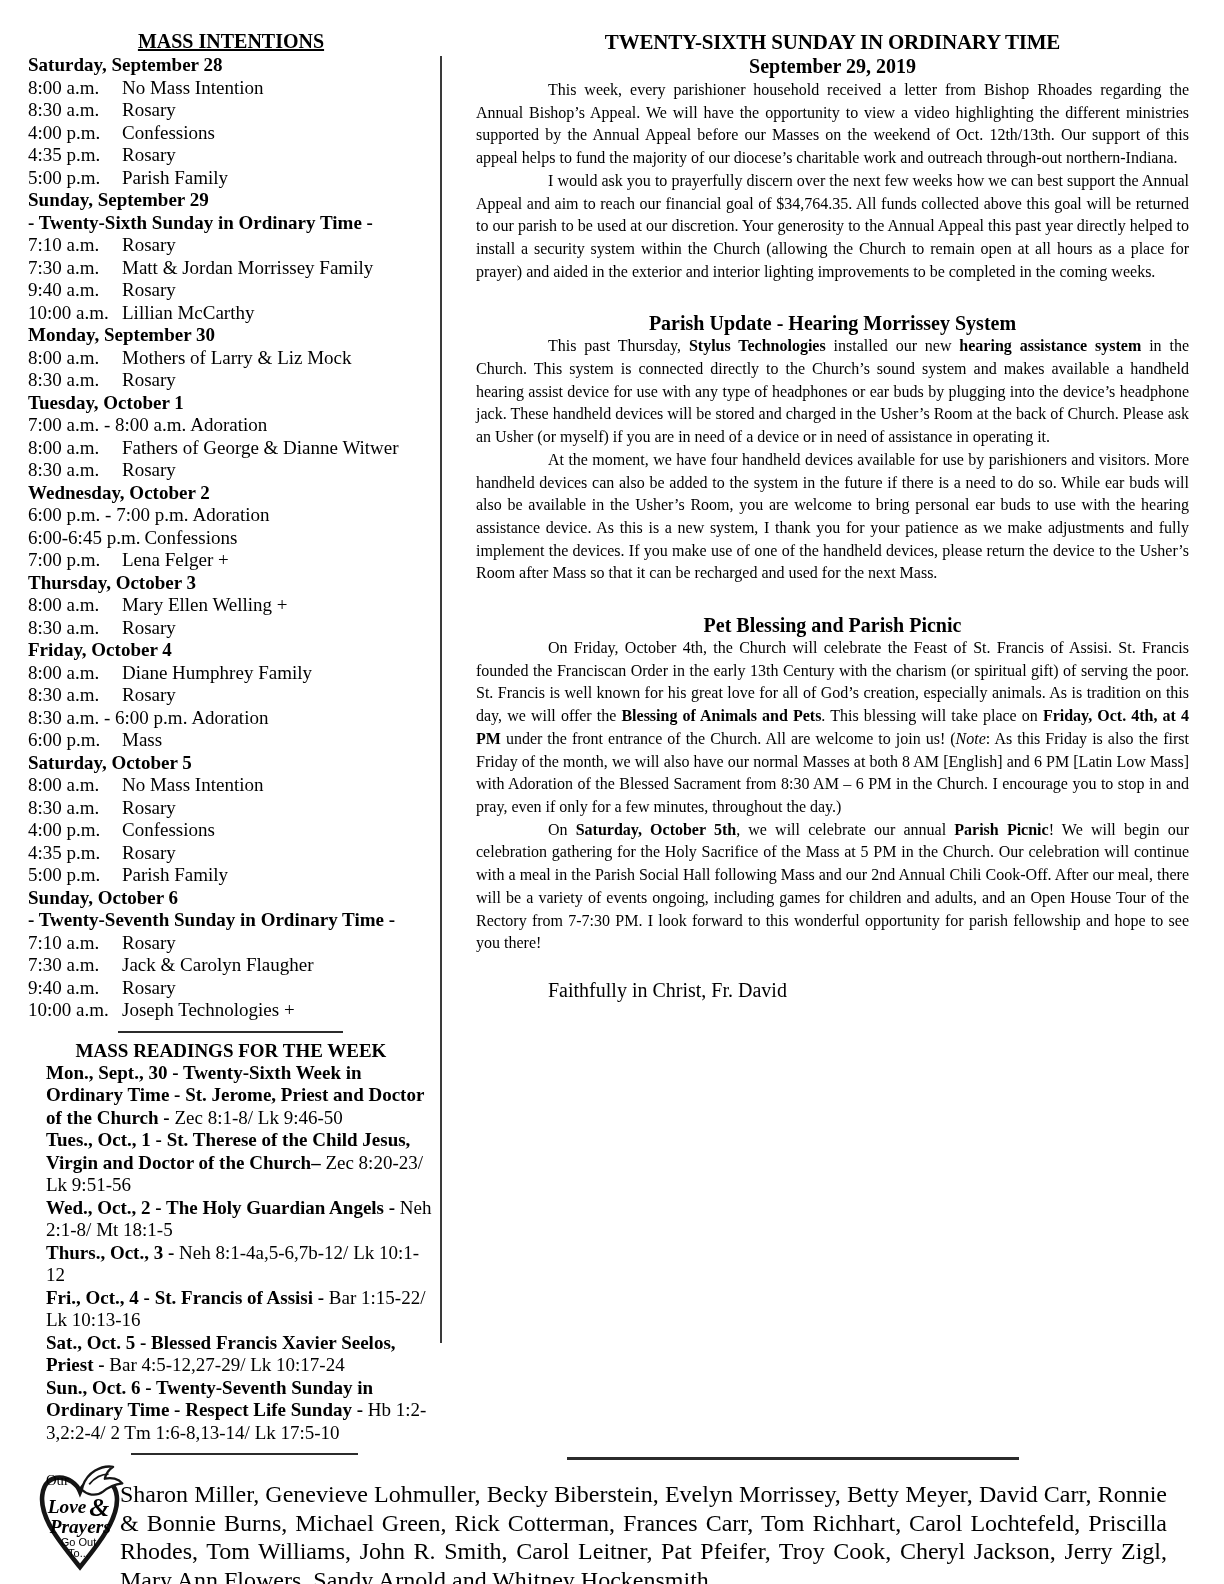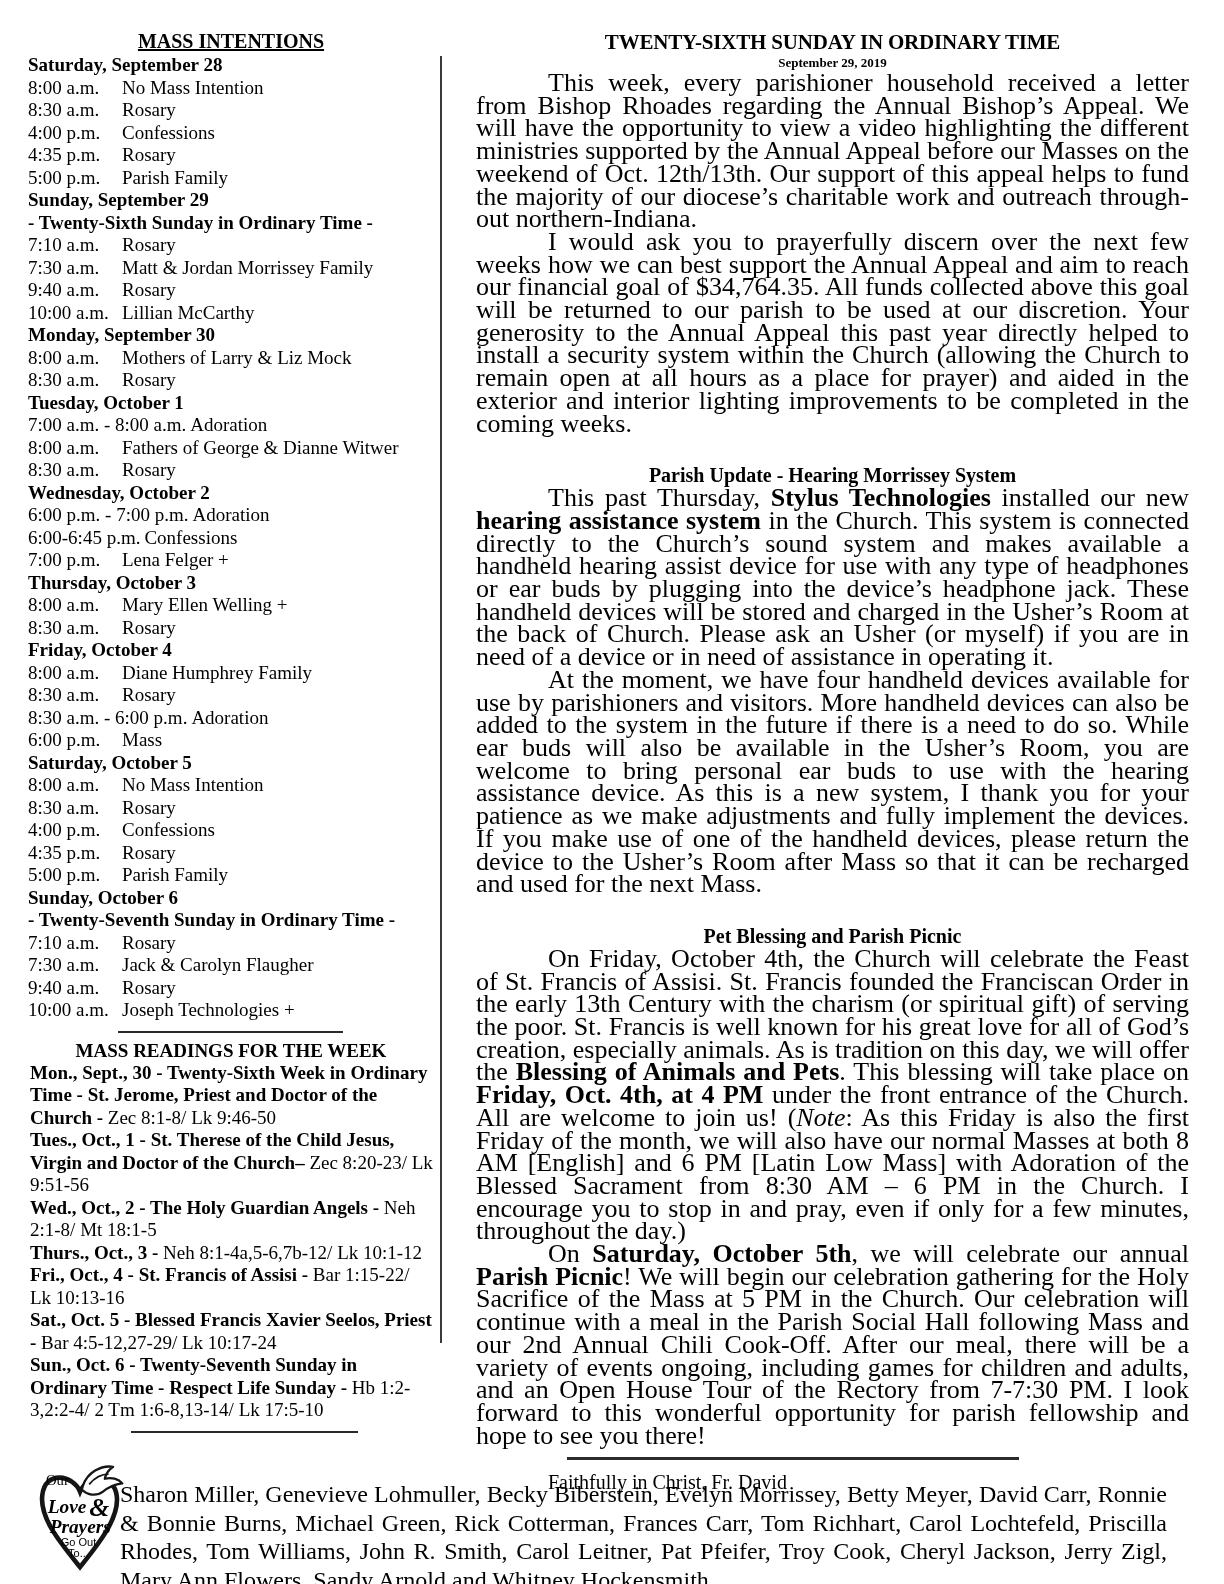--- a/index.html
+++ b/index.html
@@ -12,29 +12,29 @@
   .mi-title{font-weight:bold;font-size:20px;text-align:center;margin:0 0 1px 0;text-decoration:underline;}
   .mi-day{font-weight:bold;font-size:19px;line-height:22.5px;}
   .mi-note{font-weight:bold;font-size:19px;line-height:22.5px;}
   .mi-row{display:flex;font-size:19px;line-height:22.5px;}
   .mi-time{min-width:90px;padding-right:4px;flex:none;}
   .mi-desc{flex:1;}
   .rule{background:#2b2b2b;height:2px;}
   .rule-intentions{width:225px;margin:9px 0 7px 90px;}
   .rule-left-bottom{width:227px;margin:9px 0 0 103px;}
   .readings-title{font-weight:bold;font-size:19px;text-align:center;margin:3px 0 0 0;}
-  .reading{font-size:19px;line-height:22.5px;margin-left:2px;}
+  .reading{font-size:19px;line-height:22.5px;margin-left:18px;}
   .reading b{font-weight:bold;}
   
   .v-rule{position:absolute;left:440px;top:56px;width:2px;height:1287px;background:#3a3a3a;}
   
   .right-col{position:absolute;left:476px;top:30px;width:713px;}
   .art-title{font-weight:bold;font-size:21px;text-align:center;margin:0;letter-spacing:-0.2px;}
-  .art-date{font-weight:bold;font-size:13px;text-align:center;margin:0 0 1px 0;}
-  .art-p{font-size:26px;line-height:22.7px;text-align:justify;text-indent:72px;margin:0;}
+  .art-date{font-weight:bold;font-size:20px;text-align:center;margin:0 0 1px 0;}
+  .art-p{font-size:16px;line-height:22.7px;text-align:justify;text-indent:72px;margin:0;}
   .art-h{font-weight:bold;font-size:20px;text-align:center;margin:29px 0 0 0;line-height:23px;}
   .art-sign{font-size:20px;margin:24px 0 0 0;text-indent:72px;}
   
   .rule-right-bottom{position:absolute;left:567px;top:1457px;width:452px;height:3px;background:#2b2b2b;}
   
   .footer-names{position:absolute;left:120px;top:1480px;width:1047px;
     font-size:24px;line-height:28.5px;text-align:justify;}
   .logo-wrap{position:absolute;left:34px;top:1462px;width:92px;height:120px;}
 </style>
 </head>

